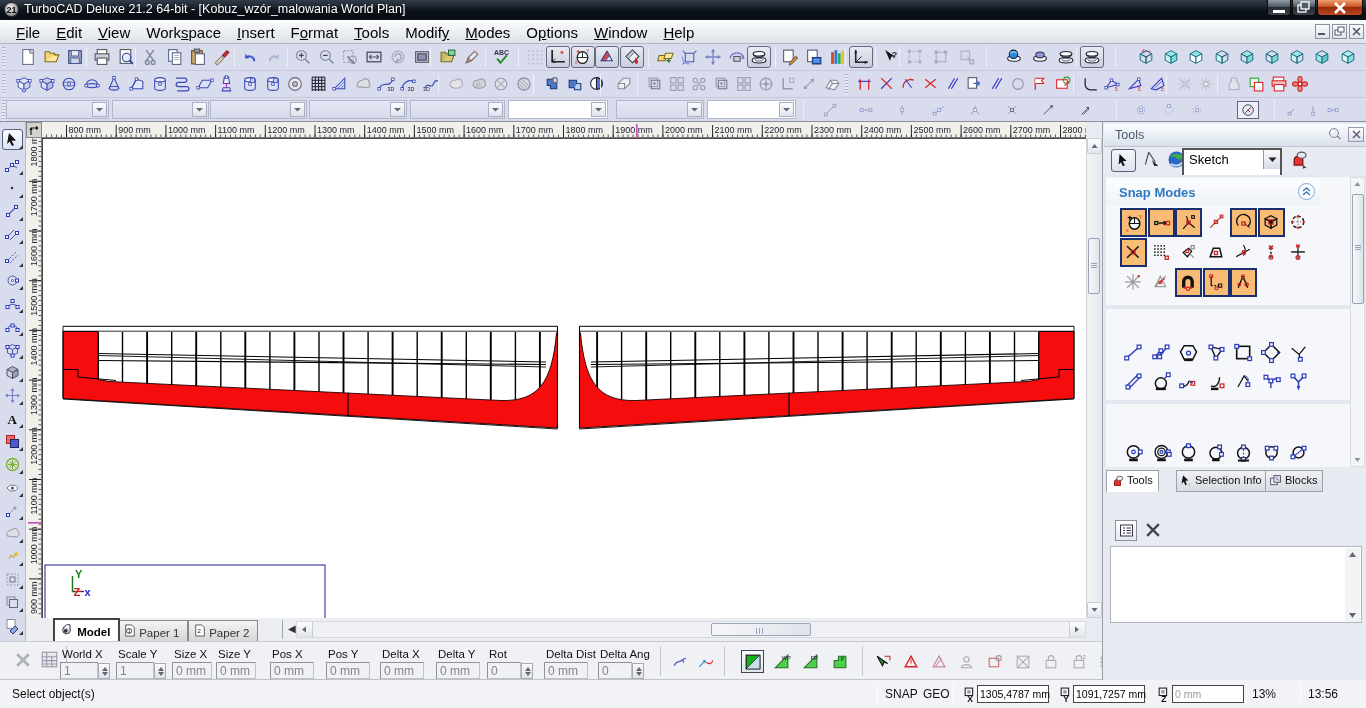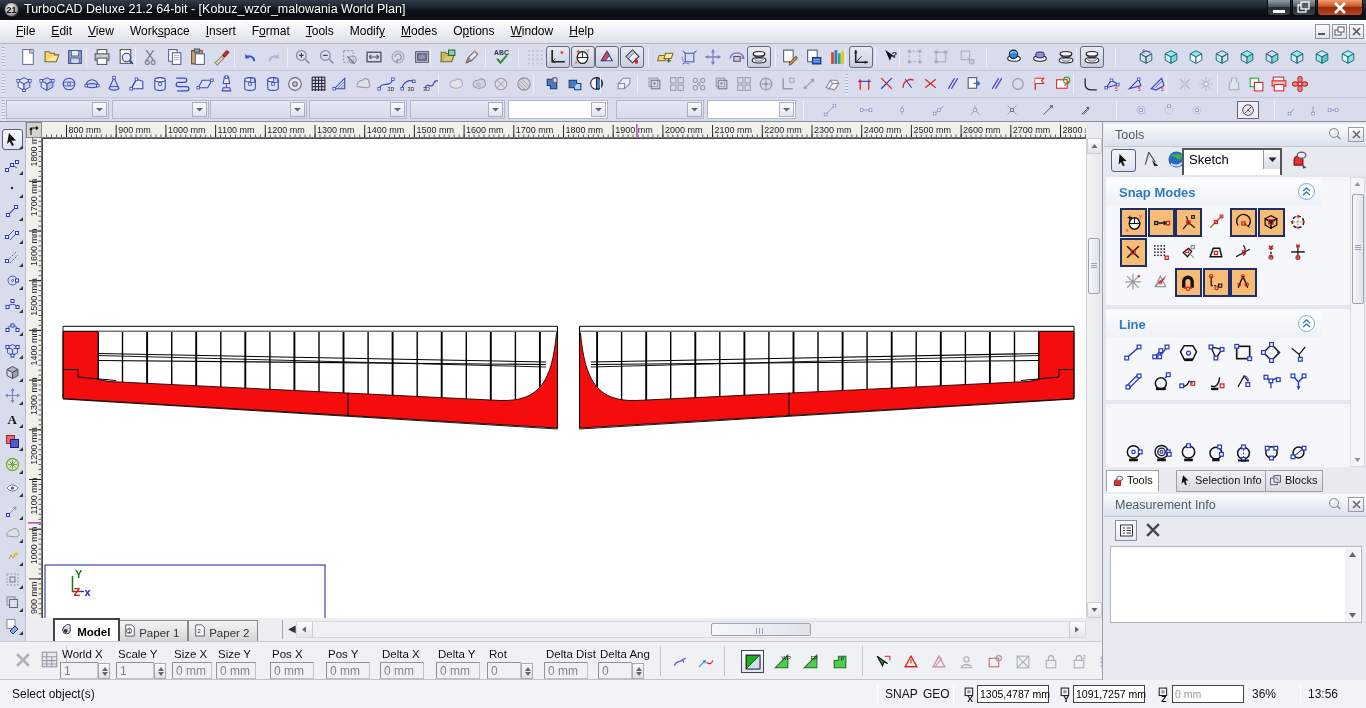--- a/index.html
+++ b/index.html
@@ -3,21 +3,21 @@
 *{margin:0;padding:0;box-sizing:border-box}
 html,body{width:1366px;height:708px}
 body{position:relative;overflow:hidden;font-family:"Liberation Sans",sans-serif;background:#e9ebf1}
 #titlebar{position:absolute;left:0;top:0;width:1366px;height:20px;background:linear-gradient(#333d49 0%,#1d2631 32%,#0e141d 50%,#090e15 75%,#0c1219 100%)}
 #titlebar .txt{position:absolute;left:24px;top:2px;color:#fff;font-size:12.5px;text-shadow:0 1px 2px #000;white-space:nowrap}
 #appico{position:absolute;left:4px;top:2px;width:15px;height:15px;border-radius:8px;background:radial-gradient(circle at 40% 35%,#f8f8f8,#909090 70%,#505050);border:1px solid #2a2a2a;color:#111;font-size:9px;font-weight:bold;text-align:center;line-height:14px}
 #winbtns{position:absolute;right:3px;top:0;height:16px;display:flex}
 .wbtn{width:24px;height:16px;border:1px solid #0a0a0a;border-top:none;background:linear-gradient(#939da7,#4d575f 45%,#232b35 50%,#39434b);position:relative;border-radius:0 0 4px 4px;margin-left:1px;display:flex;align-items:center;justify-content:center}
 .wbtn.close{width:46px;background:linear-gradient(#efa071,#c85020 45%,#962a0a 50%,#bc481e)}
 #menubar{position:absolute;left:0;top:20px;width:1366px;height:24px;background:linear-gradient(#fdfdfe,#e9ecf1 60%,#dee1e8);border-bottom:1px solid #b4b8c4}
-#menubar .mi{display:inline-block;padding:4px 8px 0 8px;font-size:12px;color:#000;height:24px}
+#menubar .mi{display:inline-block;padding:4px 8px 0 8px;font-size:15px;color:#000;height:24px}
 #mdibtns{position:absolute;right:2px;top:4px;display:flex}
 .mbtn{width:15px;height:15px;border:1px solid #8a909e;background:linear-gradient(#fafbfc,#dfe3ea);margin-left:2px;display:flex;align-items:center;justify-content:center}
 .tbrow{position:absolute;left:0;width:1366px;height:27px;background:#d8dcec;border-bottom:1px solid #c4c8d8}
 .ti{position:absolute;height:22px;display:flex;align-items:center;justify-content:center}
 .tsep{position:absolute;width:1px;height:20px;background:#a8aec4;border-right:1px solid #eef0f8}
 .handle{position:absolute;left:2px;width:3px;height:21px;background:repeating-linear-gradient(180deg,#aab0c4 0 1px,#e8ecf6 1px 3px)}
 #row3{position:absolute;left:0;top:98px;width:1366px;height:24px;background:#d8dcec;border-bottom:1px solid #8a8e9a}
 .cbo{position:absolute;top:2px;height:19px;background:linear-gradient(#e4e8f3,#d6daea);border:1px solid #b2b8cc}
 .cba{position:absolute;right:1px;top:1px;width:15px;height:15px;background:linear-gradient(#fbfcfe,#dfe3ee);border:1px solid #a8aec0;display:flex;align-items:center;justify-content:center}
 .sti{position:absolute;top:3px;width:22px;height:18px;display:flex;align-items:center;justify-content:center}
@@ -1870,21 +1870,21 @@
       <text x="4" y="14" font-size="8" font-weight="bold" fill="#111">Y</text>
     </svg>
     <div class="stabox" style="left:1073px;width:72px">1091,7257 mm</div>
     <svg style="position:absolute;left:1157px;top:7px" width="15" height="16" viewBox="0 0 14 15">
       <rect x="2" y="1" width="7" height="7" fill="none" stroke="#222"></rect>
       <rect x="4" y="3" width="3" height="3" fill="#99a"></rect>
       <text x="4" y="14" font-size="8" font-weight="bold" fill="#111">Z</text>
     </svg>
     <div class="stabox" style="left:1172px;width:72px;text-align:left;color:#999">0 mm</div>
     <div class="sbar-sep" style="left:1246px"></div>
-    <div class="statxt" style="left:1252px;top:7px">36%</div>
+    <div class="statxt" style="left:1252px;top:7px">13%</div>
     <div class="sbar-sep" style="left:1300px"></div>
     <div class="statxt" style="left:1308px;top:7px">13:56</div>
   </div>
 <div id="rightpanel">
     <div class="dockhead" style="top:2px">Tools<div class="hp"><svg width="16" height="16" viewBox="0 0 16 16">
           <circle cx="7" cy="7" r="4.5" fill="#e8eaf0" stroke="#889"></circle>
           <path d="M10 10l3.5 3" stroke="#889" stroke-width="1.6"></path>
           <circle cx="5.8" cy="5.8" r="1.6" fill="#fff"></circle>
         </svg></div><div class="hx">
         <svg width="9" height="9">
@@ -2077,25 +2077,20 @@
     </div>
     <div class="snapc" style="left:127px;top:146px;background:#f9bc74;border:2px solid #1b2f6e;">
       <svg width="20" height="20" viewBox="0 0 19 19">
         <path d="M8.5 3 4 14M8.5 3 13 14" stroke="#111" stroke-width="1.3" fill="none"></path>
         <path d="M8.5 3v3" stroke="#111" stroke-dasharray="1.4 1.2"></path>
         <circle cx="8.5" cy="3" r="1.4" fill="none" stroke="#c22"></circle>
         <circle cx="12" cy="11" r="1.6" fill="none" stroke="#c22" stroke-width="1.1"></circle>
         <circle cx="5" cy="11" r="1.3" fill="none" stroke="#c22"></circle>
       </svg>
     </div>
-    <div class="sechead" style="top:189px">Line<div class="chev">
-        <svg width="9" height="9">
-          <path d="M1 4 4.5 1 8 4M1 8 4.5 5 8 8" stroke="#2e7bc2" fill="none" stroke-width="1.4"></path>
-        </svg>
-      </div></div>
     <div class="pic" style="left:17px;top:216px">
       <svg width="21" height="21" viewBox="0 0 17 17">
         <path d="M3 13 13 4" stroke="#2a3ab8" stroke-width="1.2"></path>
         <rect x="1.5" y="11.5" width="3" height="3" fill="#fff" stroke="#2a3ab8" stroke-width="1"></rect>
         <rect x="11.5" y="2.5" width="3" height="3" fill="#fff" stroke="#2a3ab8" stroke-width="1"></rect>
       </svg>
     </div>
     <div class="pic" style="left:45px;top:216px">
       <svg width="21" height="21" viewBox="0 0 17 17">
         <path d="M3 12 8 7l-1 5 6-8" stroke="#2a3ab8" stroke-width="1.1" fill="none"></path>
@@ -2270,29 +2265,20 @@
       </svg>Tools</div>
     <div class="ptab" style="left:73px"><svg width="13" height="14" viewBox="0 0 17 17">
         <path d="M4 1l7 7-4 .3L9 13l-2 1-2-4.5L2 12z" fill="#111"></path>
         <text x="11" y="15" font-size="7" fill="#111">:</text>
       </svg>Selection Info</div>
     <div class="ptab" style="left:162px"><svg width="14" height="14" viewBox="0 0 17 17">
         <rect x="2" y="5" width="8" height="8" fill="#eef" stroke="#445"></rect>
         <rect x="6" y="2" width="8" height="8" fill="#dde" stroke="#445"></rect>
         <path d="M8 4l4 4" stroke="#445"></path>
       </svg>Blocks</div>
-    <div class="dockhead" style="top:372px">Measurement Info<div class="hp"><svg width="16" height="16" viewBox="0 0 16 16">
-          <circle cx="7" cy="7" r="4.5" fill="#e8eaf0" stroke="#889"></circle>
-          <path d="M10 10l3.5 3" stroke="#889" stroke-width="1.6"></path>
-          <circle cx="5.8" cy="5.8" r="1.6" fill="#fff"></circle>
-        </svg></div><div class="hx">
-        <svg width="9" height="9">
-          <path d="M1 1l7 7M8 1 1 8" stroke="#667" stroke-width="1.6"></path>
-        </svg>
-      </div></div>
     <div style="position:absolute;left:12px;top:398px;width:22px;height:21px;border:1px solid #8a90a0;background:linear-gradient(#fff,#e4e8f0);display:flex;align-items:center;justify-content:center">
       <svg width="15" height="15" viewBox="0 0 15 15">
         <rect x="1.5" y="2" width="12" height="11" fill="#fff" stroke="#334"></rect>
         <path d="M4 5h2M4 7.5h2M4 10h2M7.5 5H12M7.5 7.5H12M7.5 10H12" stroke="#334"></path>
       </svg>
     </div>
     <div style="position:absolute;left:42px;top:400px"><svg width="16" height="16" viewBox="0 0 15 15">
         <path d="M2 2l11 11M13 2 2 13" stroke="#445" stroke-width="2.2"></path>
       </svg></div>
     <div id="measlist">

